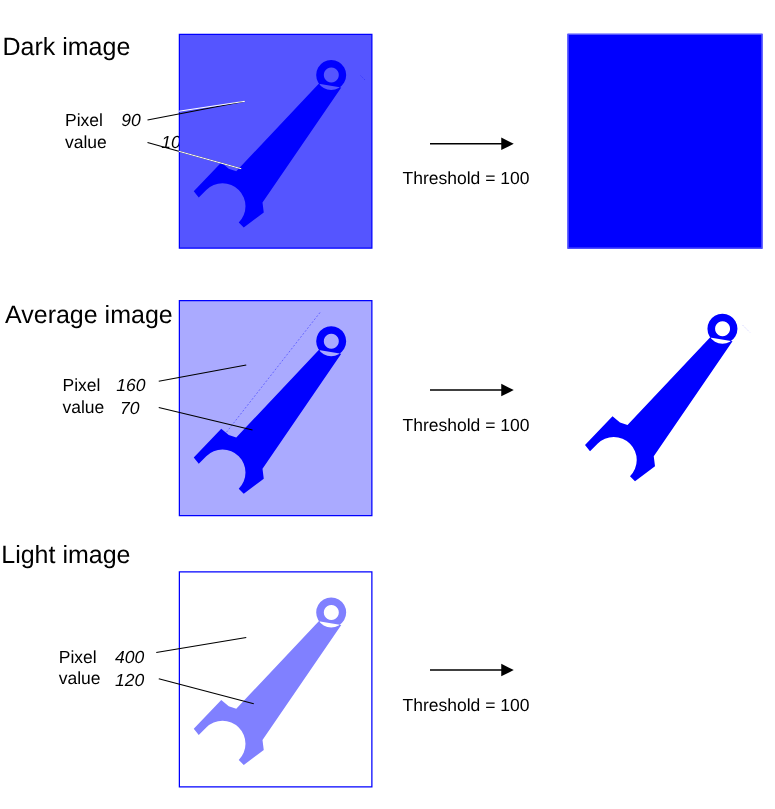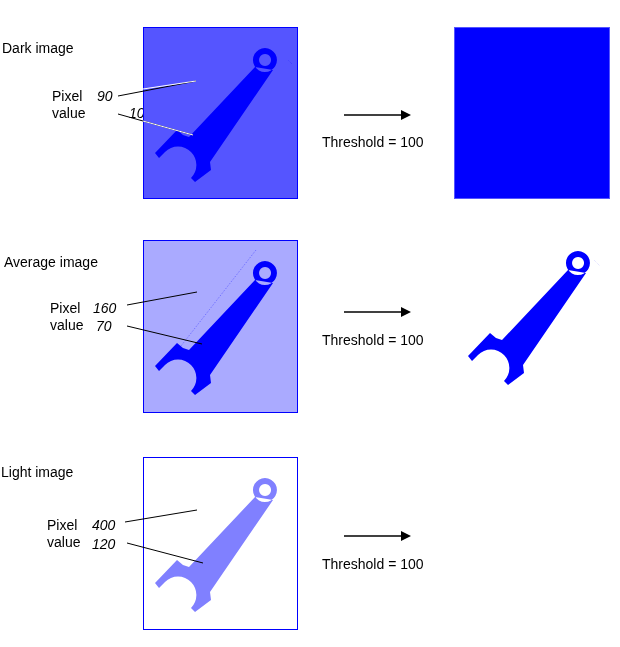--- a/index.html
+++ b/index.html
@@ -1,19 +1,19 @@
 <!DOCTYPE html>
 <html><head>
 <meta charset="utf-8">
 <style>
   html, body { margin: 0; padding: 0; background: #ffffff; }
   body { width: 620px; height: 647px; position: relative; overflow: hidden;
          font-family: "Liberation Sans", "DejaVu Sans", sans-serif; color: #000; }
   .abs { position: absolute; }
-  .row-title { font-size: 14px; white-space: nowrap; margin-top: 13px; }
+  .row-title { font-size: 20px; white-space: nowrap; }
   .pix-label { font-size: 14px; line-height: 17px; white-space: nowrap; }
   .val { font-size: 14px; line-height: 17px; white-space: nowrap; font-style: italic; }
   .thresh { font-size: 14px; white-space: nowrap; }
   svg { position: absolute; overflow: visible; }
 </style>
 </head>
 <body>
 
 <svg width="0" height="0" style="position:absolute">
   <defs>
@@ -81,21 +81,21 @@
   <line x1="0" y1="7" x2="58" y2="7" stroke="#000" stroke-width="1.3"></line>
   <polygon points="57,2 67,7 57,12" fill="#000"></polygon>
 </svg>
 <div class="abs thresh" style="left:322px; top:332px;">Threshold = 100</div>
 
 <svg style="left:456px; top:230px;" width="155" height="173">
   <use href="#wrench-shape" fill="#0000ff"></use>
   <line x1="138" y1="30" x2="144" y2="36" stroke="#ccccff" stroke-width="0.7" stroke-dasharray="1 1"></line>
 </svg>
 
-<div class="abs row-title" style="left:1px; top:451px;text-align:center;">Light image</div>
+<div class="abs row-title" style="left:1px; top:433px;text-align:center;">Light image</div>
 
 <div class="abs pix-label" style="left:47px; top:517px;">
   <div>Pixel</div>
   <div>value</div>
 </div>
 <div class="abs val" style="left:92px; top:517px;">400</div>
 <div class="abs val" style="left:92px; top:536px;">120</div>
 
 <svg style="left:143px; top:457px;" width="155" height="173">
   <rect x="0.5" y="0.5" width="154" height="172" fill="#ffffff" stroke="#0000ff" stroke-width="1"></rect>

